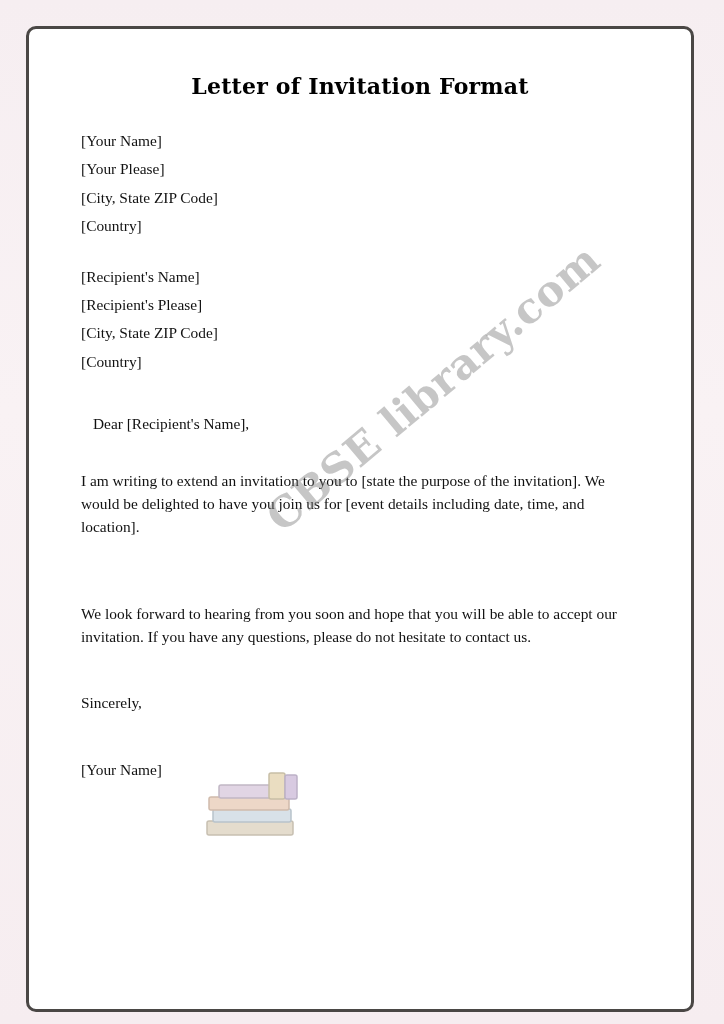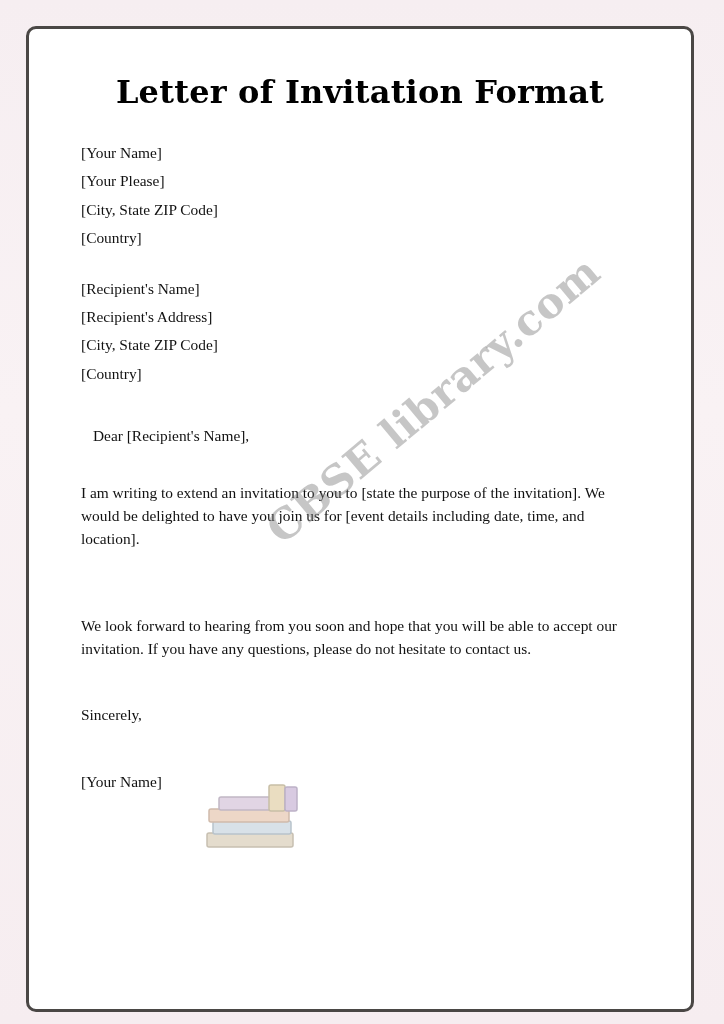--- a/index.html
+++ b/index.html
@@ -27,21 +27,21 @@
     width: 668px;
     height: 986px;
     background: #ffffff;
     border: 3px solid #4a4745;
     border-radius: 10px;
     box-sizing: border-box;
     overflow: hidden;
   }
   .doc-title {
     text-align: center;
-    font-size: 32px;
+    font-size: 22px;
     font-weight: bold;
     letter-spacing: 0.2px;
     color: #000;
     margin: 44px 0 0 0;
     font-family: "DejaVu Serif", serif;
   }
   .body-area {
     position: relative;
     padding: 30px 52px 0 52px;
     font-size: 15.4px;
@@ -135,21 +135,21 @@
         <p class="addr-line">[Your Name]</p>
         <p class="addr-line">[Your Please]</p>
         <p class="addr-line">[City, State ZIP Code]</p>
         <p class="addr-line">[Country]</p>
       </div>
 
       <div class="block-gap"></div>
 
       <div>
         <p class="addr-line">[Recipient's Name]</p>
-        <p class="addr-line">[Recipient's Address]</p>
+        <p class="addr-line">[Recipient's Please]</p>
         <p class="addr-line">[City, State ZIP Code]</p>
         <p class="addr-line">[Country]</p>
       </div>
 
       <div class="block-gap"></div>
 
       <p class="salutation">Dear [Recipient's Name],</p>
 
       <div class="para-gap"></div>
       <p class="para">I am writing to extend an invitation to you to [state the purpose of the invitation]. We would be delighted to have you join us for [event details including date, time, and location].</p>

